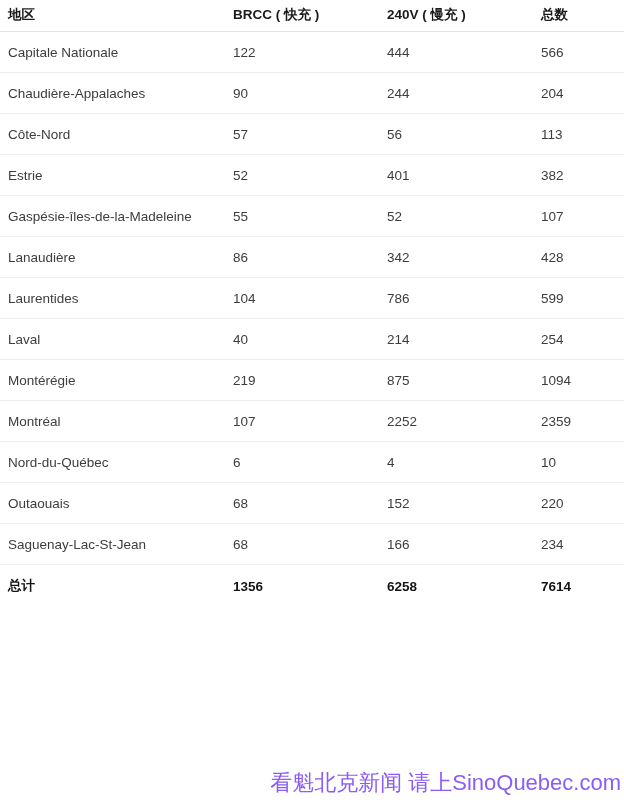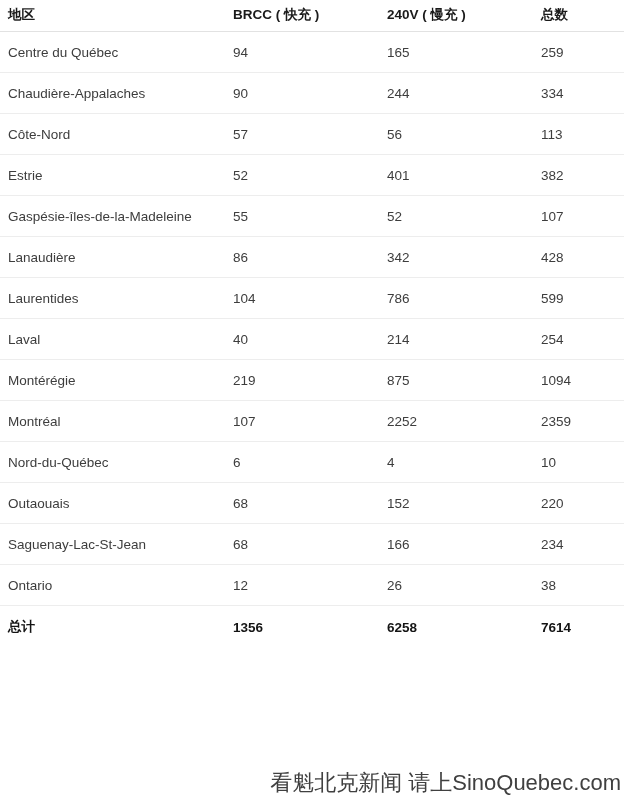--- a/index.html
+++ b/index.html
@@ -50,21 +50,21 @@
     font-weight: 700;
     color: #141414;
     border-bottom: none;
     height: 42px;
   }
   .watermark {
     position: absolute;
     right: 3px;
     bottom: 4px;
     font-size: 22px;
-    color: #404040;
+    color: #8b5cf6;
     white-space: nowrap;
     pointer-events: none;
   }
 </style>
 </head>
 <body>
 
 <div class="page">
   <table class="data-table">
     <colgroup>
@@ -76,30 +76,30 @@
     <thead>
       <tr>
         <th>地区</th>
         <th>BRCC ( 快充 )</th>
         <th>240V ( 慢充 )</th>
         <th>总数</th>
       </tr>
     </thead>
     <tbody>
       <tr>
-        <td>Centre du Québec</td>
-        <td>94</td>
-        <td>165</td>
-        <td>259</td>
+        <td>Capitale Nationale</td>
+        <td>122</td>
+        <td>444</td>
+        <td>566</td>
       </tr>
       <tr>
         <td>Chaudière-Appalaches</td>
         <td>90</td>
         <td>244</td>
-        <td>334</td>
+        <td>204</td>
       </tr>
       <tr>
         <td>Côte-Nord</td>
         <td>57</td>
         <td>56</td>
         <td>113</td>
       </tr>
       <tr>
         <td>Estrie</td>
         <td>52</td>
@@ -153,26 +153,20 @@
         <td>68</td>
         <td>152</td>
         <td>220</td>
       </tr>
       <tr>
         <td>Saguenay-Lac-St-Jean</td>
         <td>68</td>
         <td>166</td>
         <td>234</td>
       </tr>
-      <tr>
-        <td>Ontario</td>
-        <td>12</td>
-        <td>26</td>
-        <td>38</td>
-      </tr>
       <tr class="total-row">
         <td>总计</td>
         <td>1356</td>
         <td>6258</td>
         <td>7614</td>
       </tr>
     </tbody>
   </table>
 
   <div class="watermark">看魁北克新闻 请上SinoQuebec.com</div>

